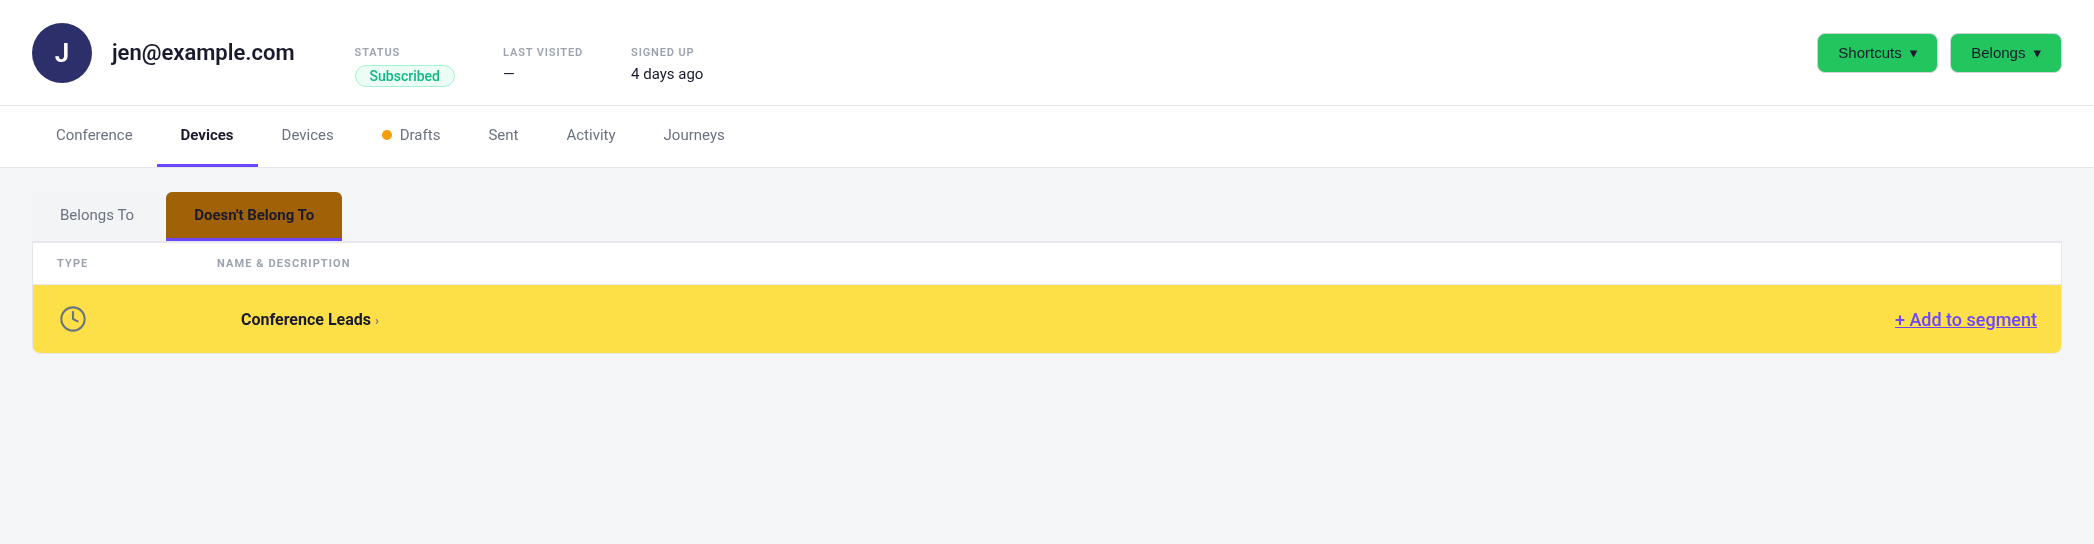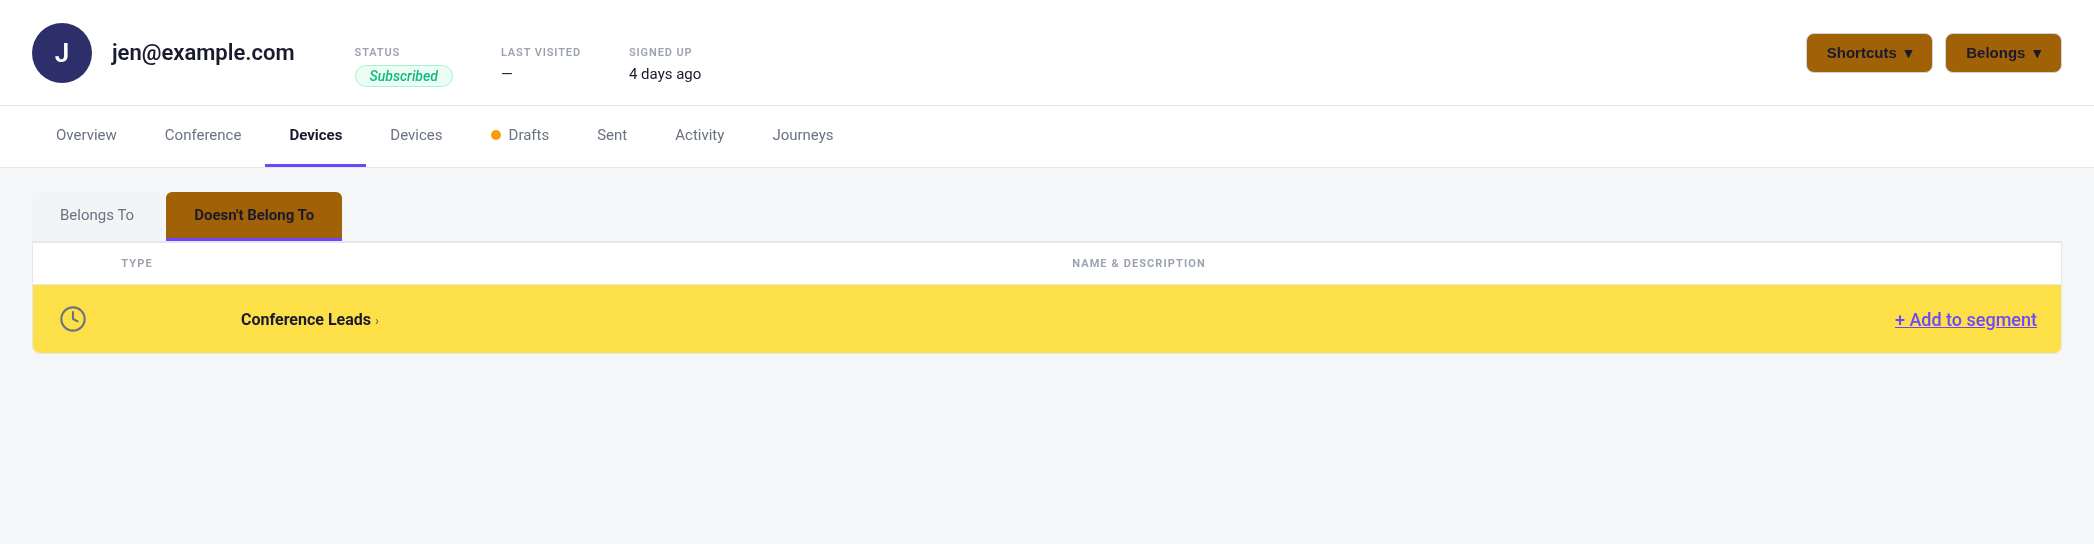--- a/index.html
+++ b/index.html
@@ -67,39 +67,38 @@
 
     .badge-subscribed {
       display: inline-block;
       background: #ecfdf5;
       color: #10b981;
       border: 1px solid #a7f3d0;
       border-radius: 20px;
       padding: 2px 14px;
       font-size: 14px;
       font-weight: 500;
-      font-style: italic;
     }
 
     .header-actions {
       display: flex;
       gap: 12px;
       margin-left: auto;
     }
 
     .btn-action {
       display: flex;
       align-items: center;
       gap: 8px;
       padding: 10px 20px;
       border: 1.5px solid #d1d5db;
       border-radius: 8px;
-      background: #a16207;
+      background: #22c55e;
       font-size: 15px;
-      font-weight: 700;
+      font-weight: 400;
       color: #1a1a2e;
       cursor: pointer;
     }
 
     .nav-tabs {
       background: #fff;
       padding: 0 32px;
       display: flex;
       gap: 0;
       border-bottom: 1px solid #e5e7eb;
@@ -168,22 +167,20 @@
       border-radius: 0 0 8px 8px;
       overflow: hidden;
     }
 
     .table-header {
       display: flex;
       align-items: center;
       padding: 14px 24px;
       background: #fff;
       border-bottom: 1px solid #e5e7eb;
-      gap: 24px;
-      text-align: center;
     }
 
     .col-type {
       width: 160px;
       font-size: 11px;
       font-weight: 700;
       color: #9ca3af;
       letter-spacing: 0.1em;
       text-transform: uppercase;
     }
@@ -279,23 +276,20 @@
       <span>▾</span>
     </button>
     <button class="btn-action">
       <span>Belongs</span>
       <span>▾</span>
     </button>
   </div>
 </div>
 
 <div class="nav-tabs">
-  <div class="nav-tab">
-    <span>Overview</span>
-  </div>
   <div class="nav-tab">
     <span>Conference</span>
   </div>
   <div class="nav-tab active">
     <span>Devices</span>
   </div>
   <div class="nav-tab">
     <span>Devices</span>
   </div>
   <div class="nav-tab">

